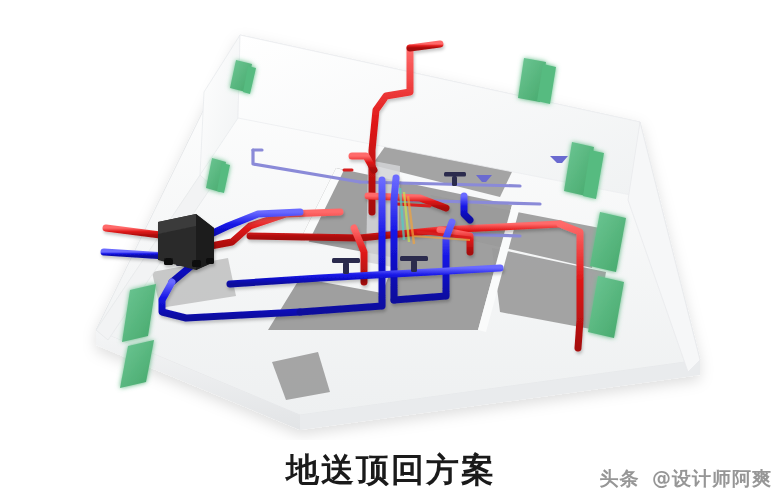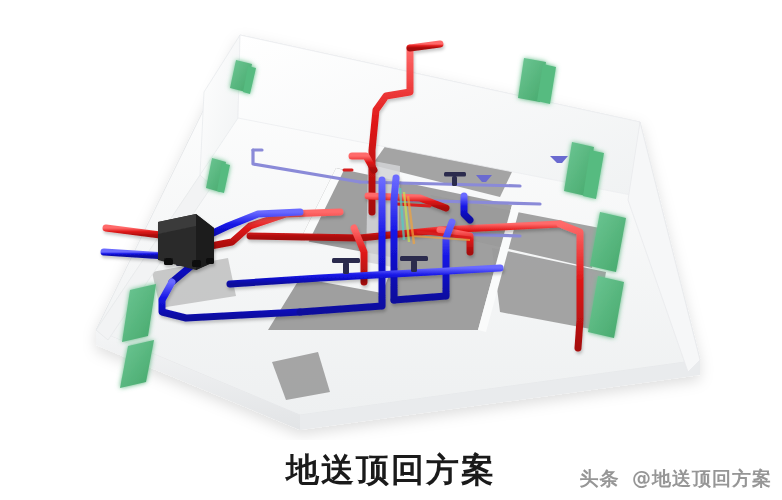--- a/index.html
+++ b/index.html
@@ -230,16 +230,16 @@
 
     </svg>
   </div>
 
   <div class="caption">
     <span>地送顶回方案</span>
   </div>
 
   <div class="watermark">
     <span class="wm-logo">头条</span>
-    <span>@地送顶回方案</span>
+    <span>@设计师阿爽</span>
   </div>
 
 </div>
 
 </body></html>

